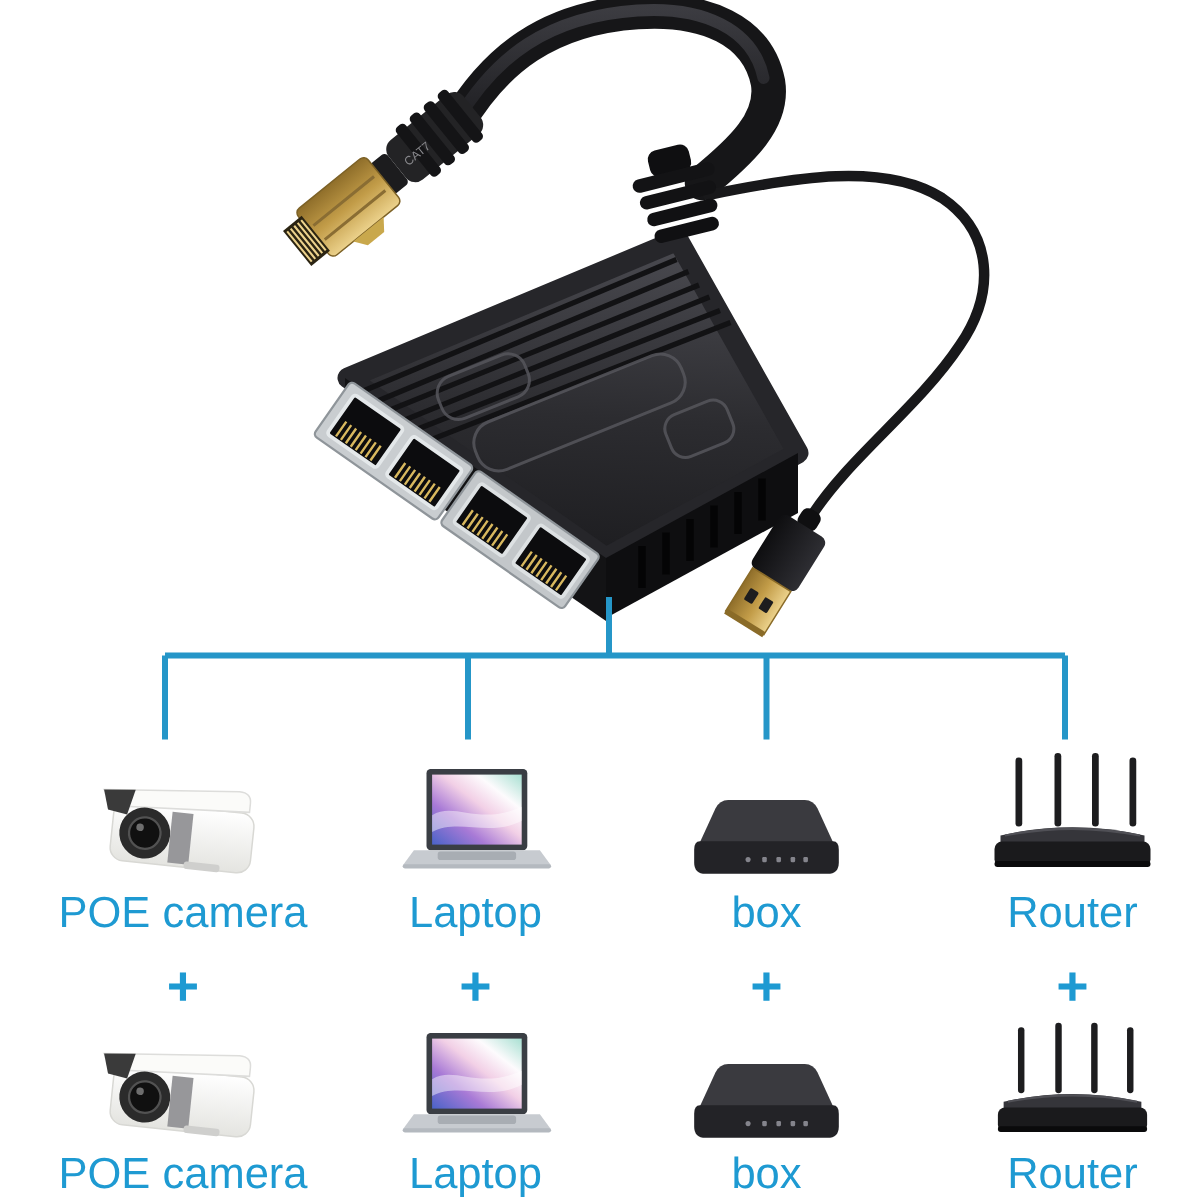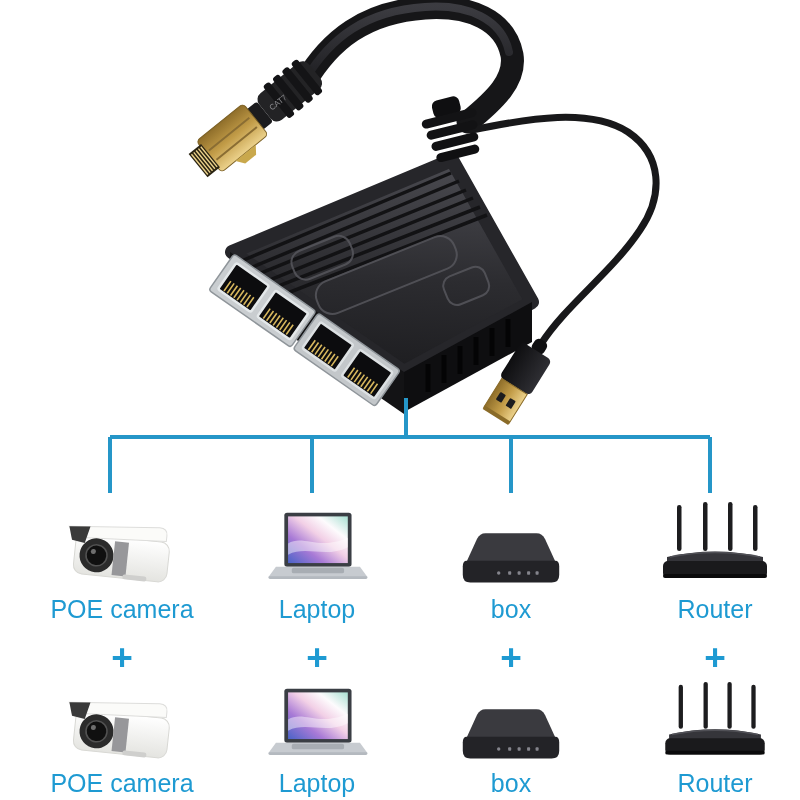--- a/index.html
+++ b/index.html
@@ -10,21 +10,21 @@
   .tree-svg{position:absolute;left:0;top:390px;}
   .tree-path{fill:none;stroke:var(--line,#2596C8);stroke-width:4;}
   .col{position:absolute;top:504px;width:190px;display:flex;flex-direction:column;align-items:center;}
   .col-1{left:27px;}
   .col-2{left:222px;}
   .col-3{left:416px;}
   .col-4{left:620px;}
   .dev-slot{display:flex;align-items:flex-end;justify-content:center;width:100%;}
   .dev-slot.row1{height:88px;}
   .dev-slot.row2{height:78px;}
-  .dev-label{height:36px;line-height:34px;font-size:25px;color:var(--accent,#1E9AD2);text-align:center;white-space:nowrap;}
+  .dev-label{height:36px;line-height:34px;font-size:29px;color:var(--accent,#1E9AD2);text-align:center;white-space:nowrap;}
   .plus-slot{height:62px;line-height:60px;font-size:37px;font-weight:bold;color:var(--accent,#1E9AD2);text-align:center;}
   .label2{height:34px;line-height:30px;}
   .defs-holder{position:absolute;width:0;height:0;overflow:hidden;}
 </style>
 </head>
 <body style="background: rgb(255, 255, 255);">
 
 <div class="stage">
 
   <svg class="defs-holder" aria-hidden="true">

